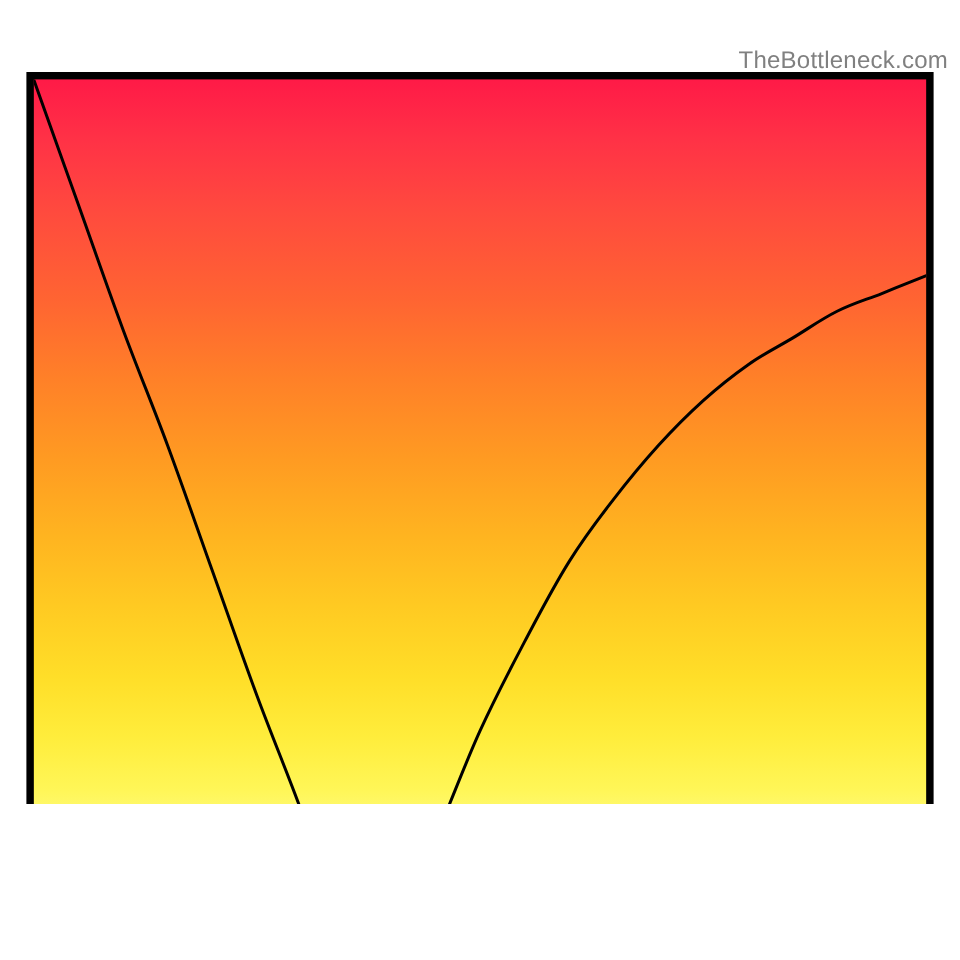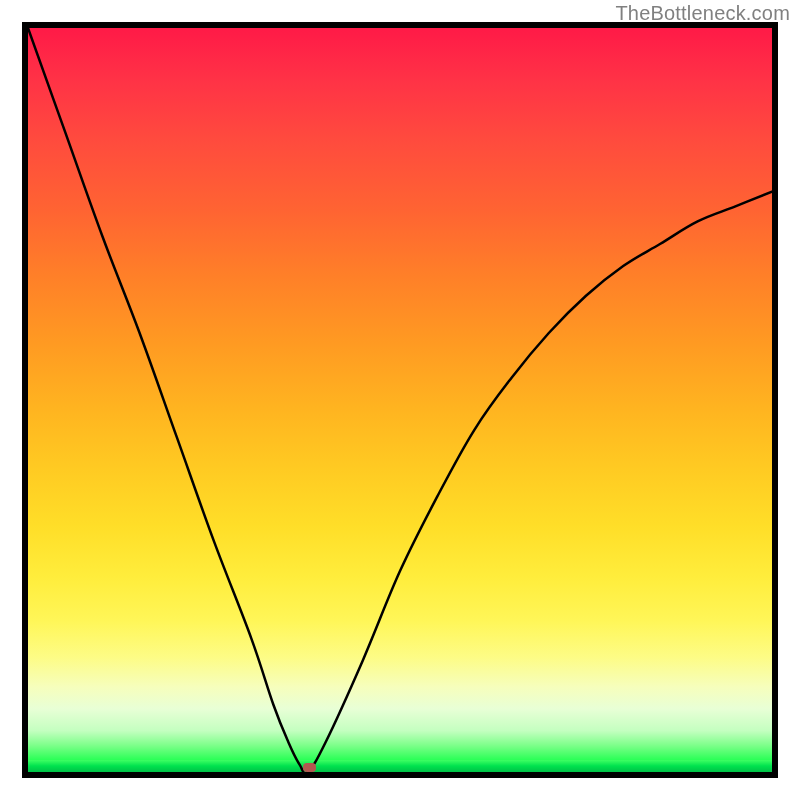--- a/index.html
+++ b/index.html
@@ -3,22 +3,23 @@
 <meta charset="utf-8">
 <style>
   body {
     margin: 0;
     padding: 0;
     background: #ffffff;
     font-family: Arial, Helvetica, sans-serif;
   }
   .wrap {
     width: 800px;
-    height: 800px;
+    height: 632px;
     position: relative;
+    margin-top: 38px;
   }
   .watermark {
     position: absolute;
     top: 2px;
     right: 10px;
     color: #808080;
     font-size: 20px;
     letter-spacing: 0.2px;
     z-index: 5;
   }

